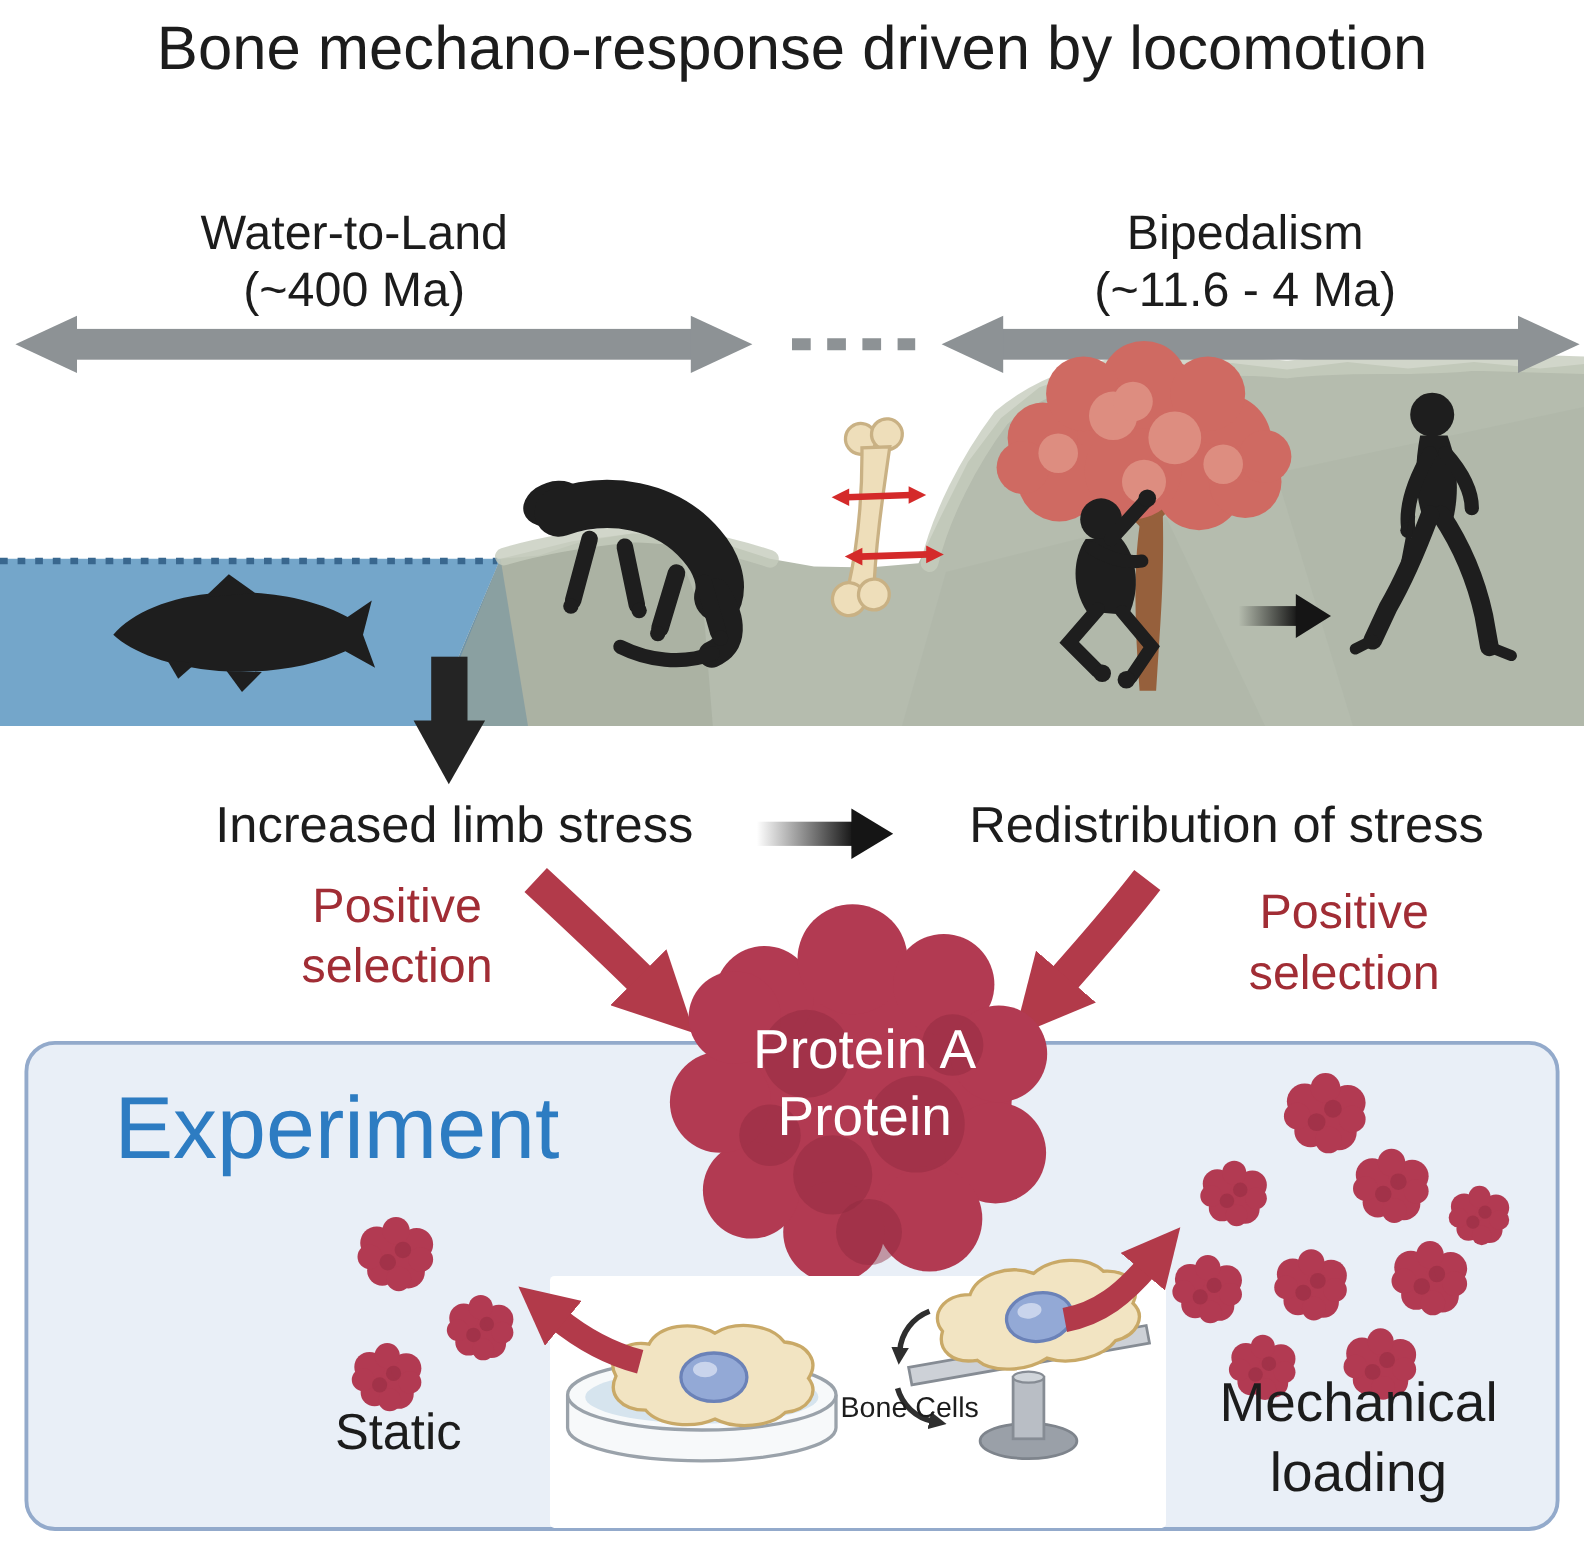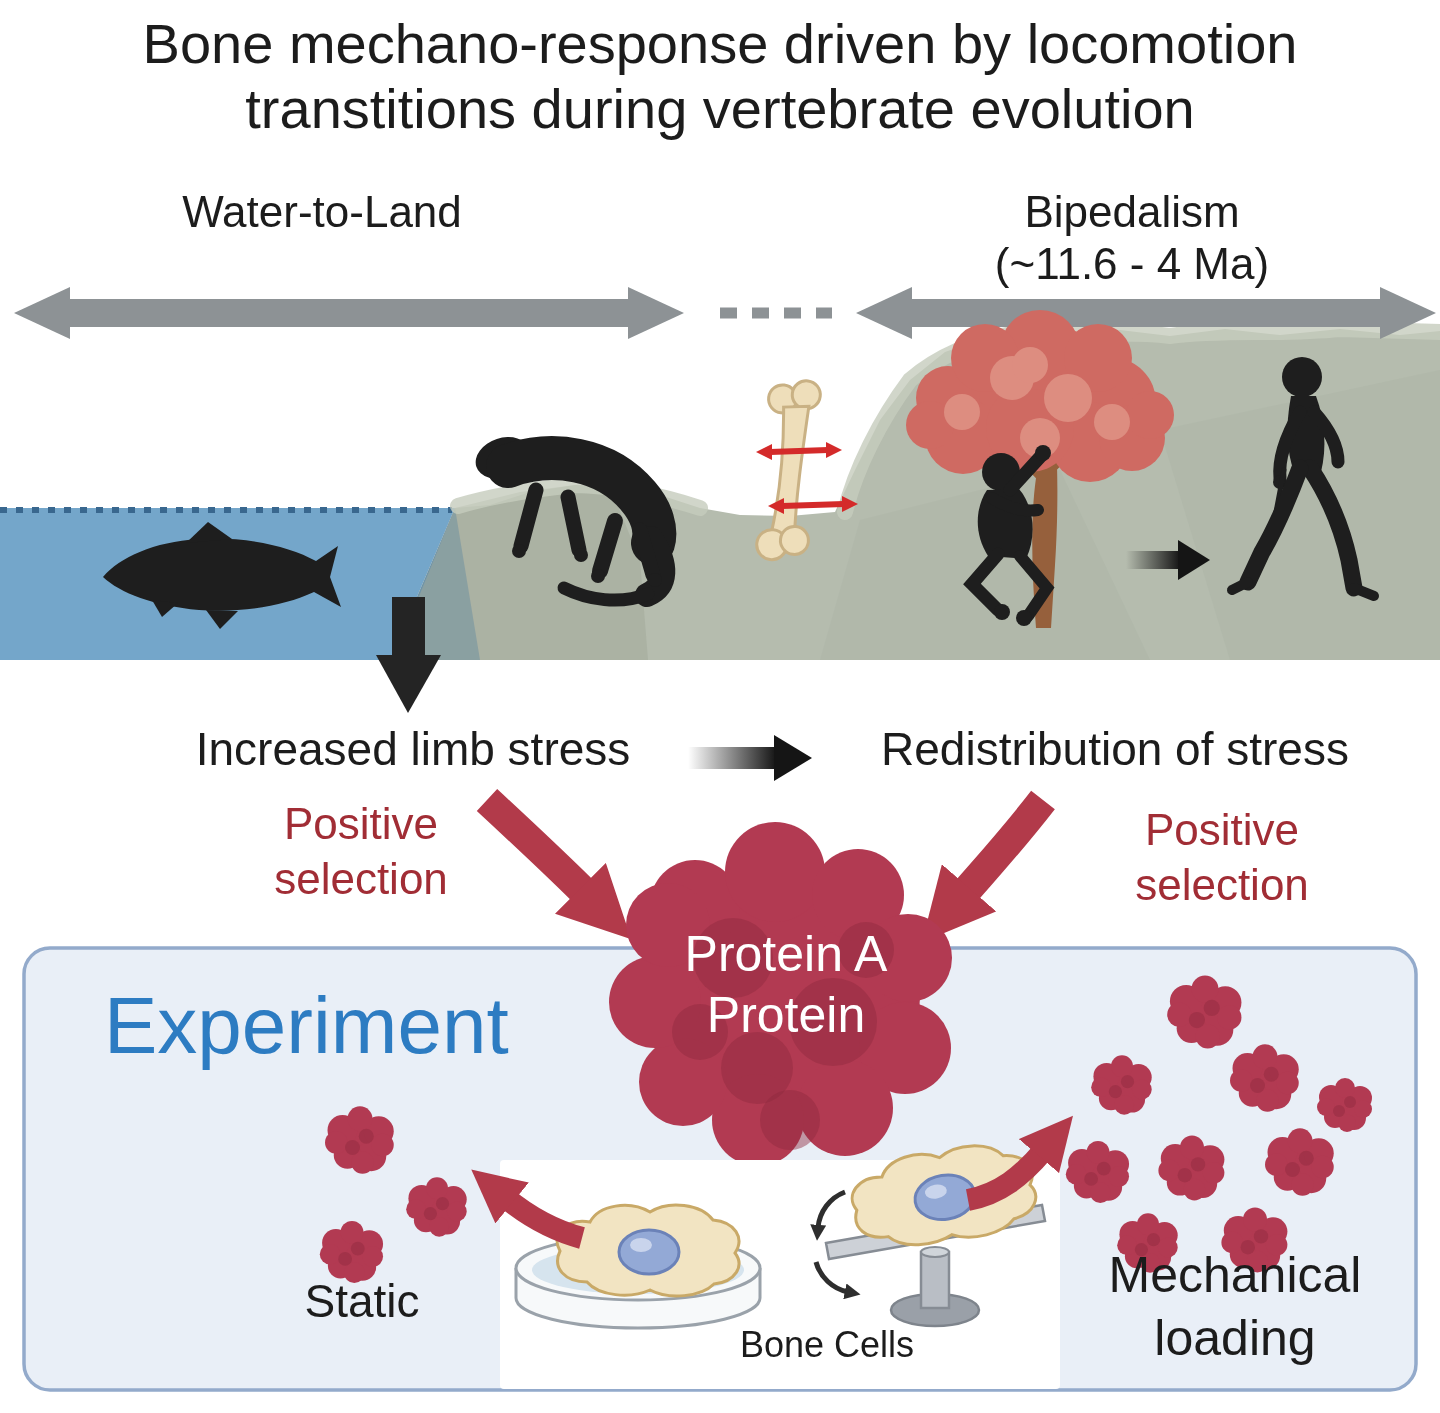--- a/index.html
+++ b/index.html
@@ -16,21 +16,21 @@
   #biped-label{left:1132px;}
   .stress-label{top:722px;font-size:46px;color:#1c1c1c;}
   #inc-stress{left:413px;}
   #redis-stress{left:1115px;}
   .selection-label{font-size:44px;line-height:1.25;color:var(--dark-red-text,#a12d35);}
   #sel-left{left:361px;top:796px;}
   #sel-right{left:1222px;top:802px;}
   #fetuin-label{left:786px;top:924px;font-size:50px;line-height:1.22;color:#ffffff;}
   #experiment-title{left:92px;top:980px;font-size:80px;color:var(--experiment-title,#2d7cc2);margin-left:12px;}
   #static-label{left:362px;top:1274px;font-size:46px;}
-  #bone-cells-label{left:827px;top:1324px;font-size:36px;}
+  #bone-cells-label{left:827px;top:1264px;font-size:26px;}
   #mech-label{left:1235px;top:1244px;font-size:50px;line-height:1.25;}
 
   
   .water-fill{fill:var(--water,#74a6ca);}
   .water-line{stroke:#39678e;stroke-width:6;stroke-dasharray:7 9;}
   .submerged{fill:#5d89a8;opacity:.8;}
   .land-fill{fill:var(--land,#b5bcae);}
   .land-dark{fill:#a2aa9b;opacity:.55;}
   .land-dark2{fill:#a9b1a2;opacity:.35;}
   .land-hl{stroke:#c5ccbd;stroke-width:16;fill:none;opacity:.8;stroke-linecap:round;}
@@ -293,25 +293,25 @@
       <path class="motion" d="M816,1262 A42,42 0 0 0 848,1292" marker-end="url(#blackhead)"></path>
     </g>
     <use href="#cell" transform="translate(940,1192) rotate(-9)"></use>
 
     <path class="red-arrow" d="M582,1238 C552,1230 528,1216 506,1198" stroke-width="22" marker-end="url(#redhead)"></path>
     <path class="red-arrow" d="M968,1200 C1000,1194 1022,1176 1044,1150" stroke-width="22" marker-end="url(#redhead)"></path>
   </svg>
 
   <div class="txt t-center" id="main-title">
     <div>Bone mechano-response driven by locomotion</div>
-    <div>transtitions during vertebrate evolution</div>
   </div>
 
   <div class="txt t-center transition-label" id="water-label">
     <div>Water-to-Land</div>
+    <div>(~400 Ma)</div>
   </div>
 
   <div class="txt t-center transition-label" id="biped-label">
     <div>Bipedalism</div>
     <div>(~11.6 - 4 Ma)</div>
   </div>
 
   <div class="txt t-center stress-label" id="inc-stress">Increased limb stress</div>
   <div class="txt t-center stress-label" id="redis-stress">Redistribution of stress</div>
 

